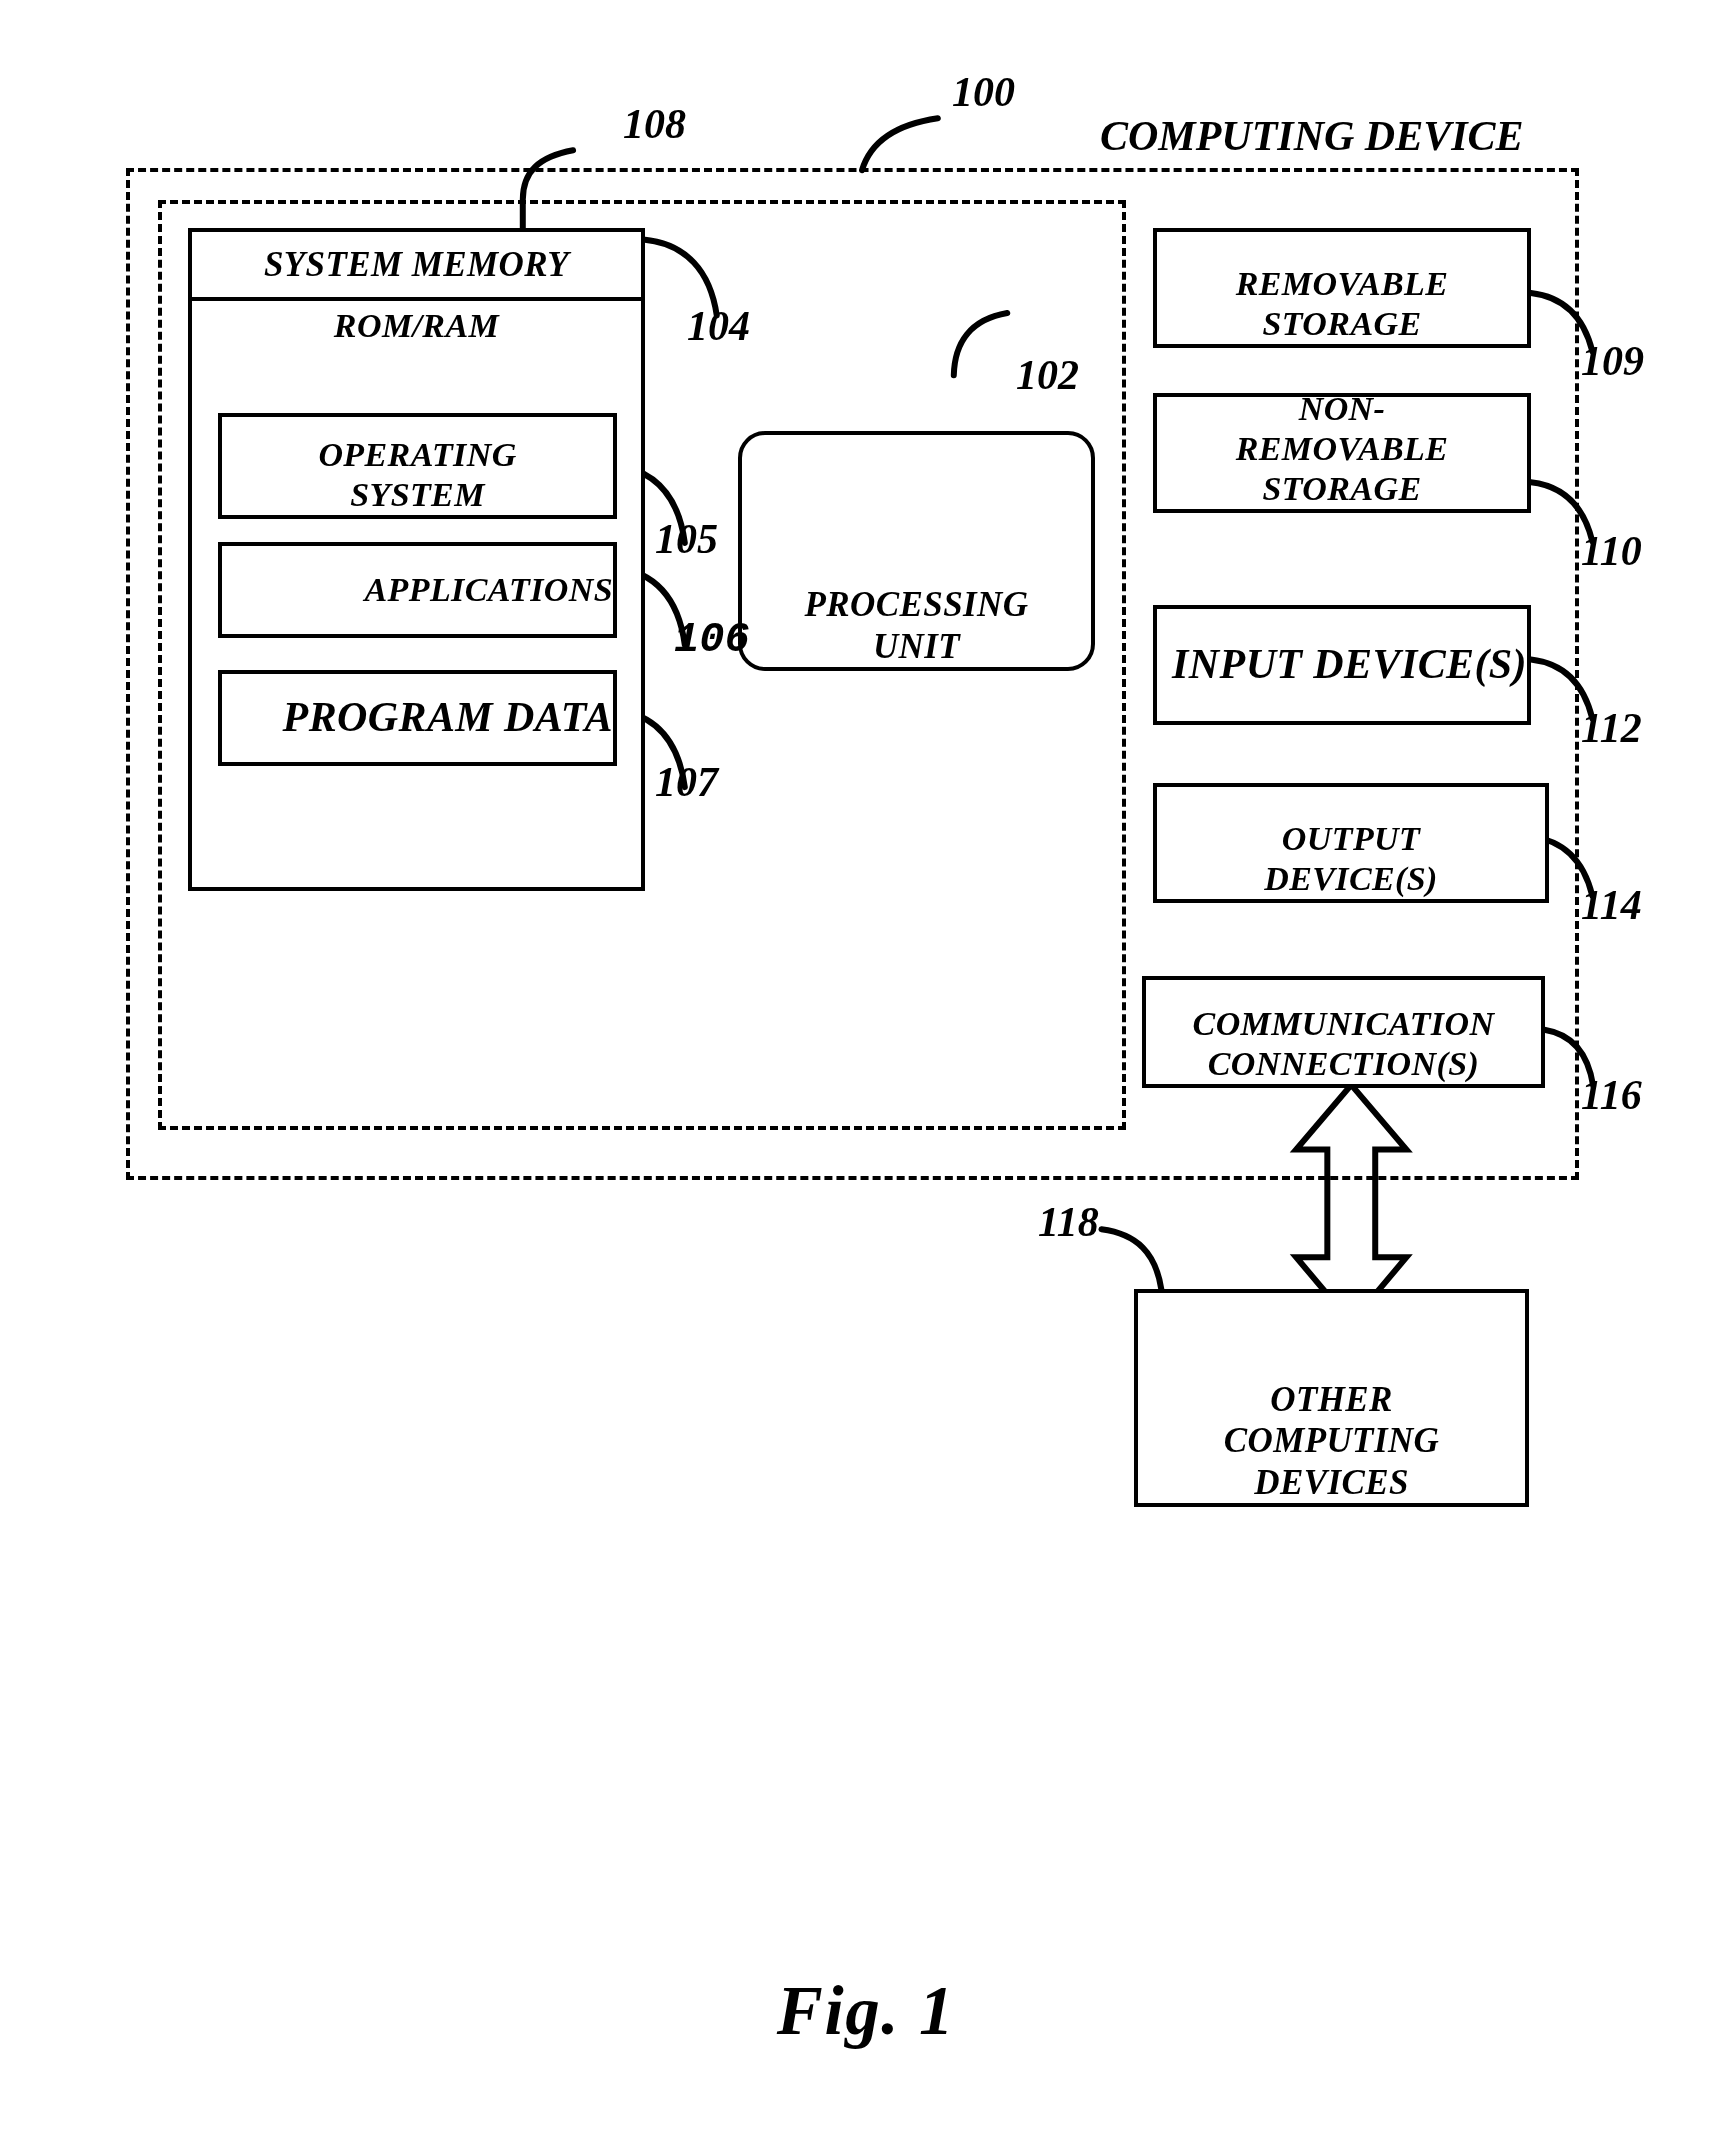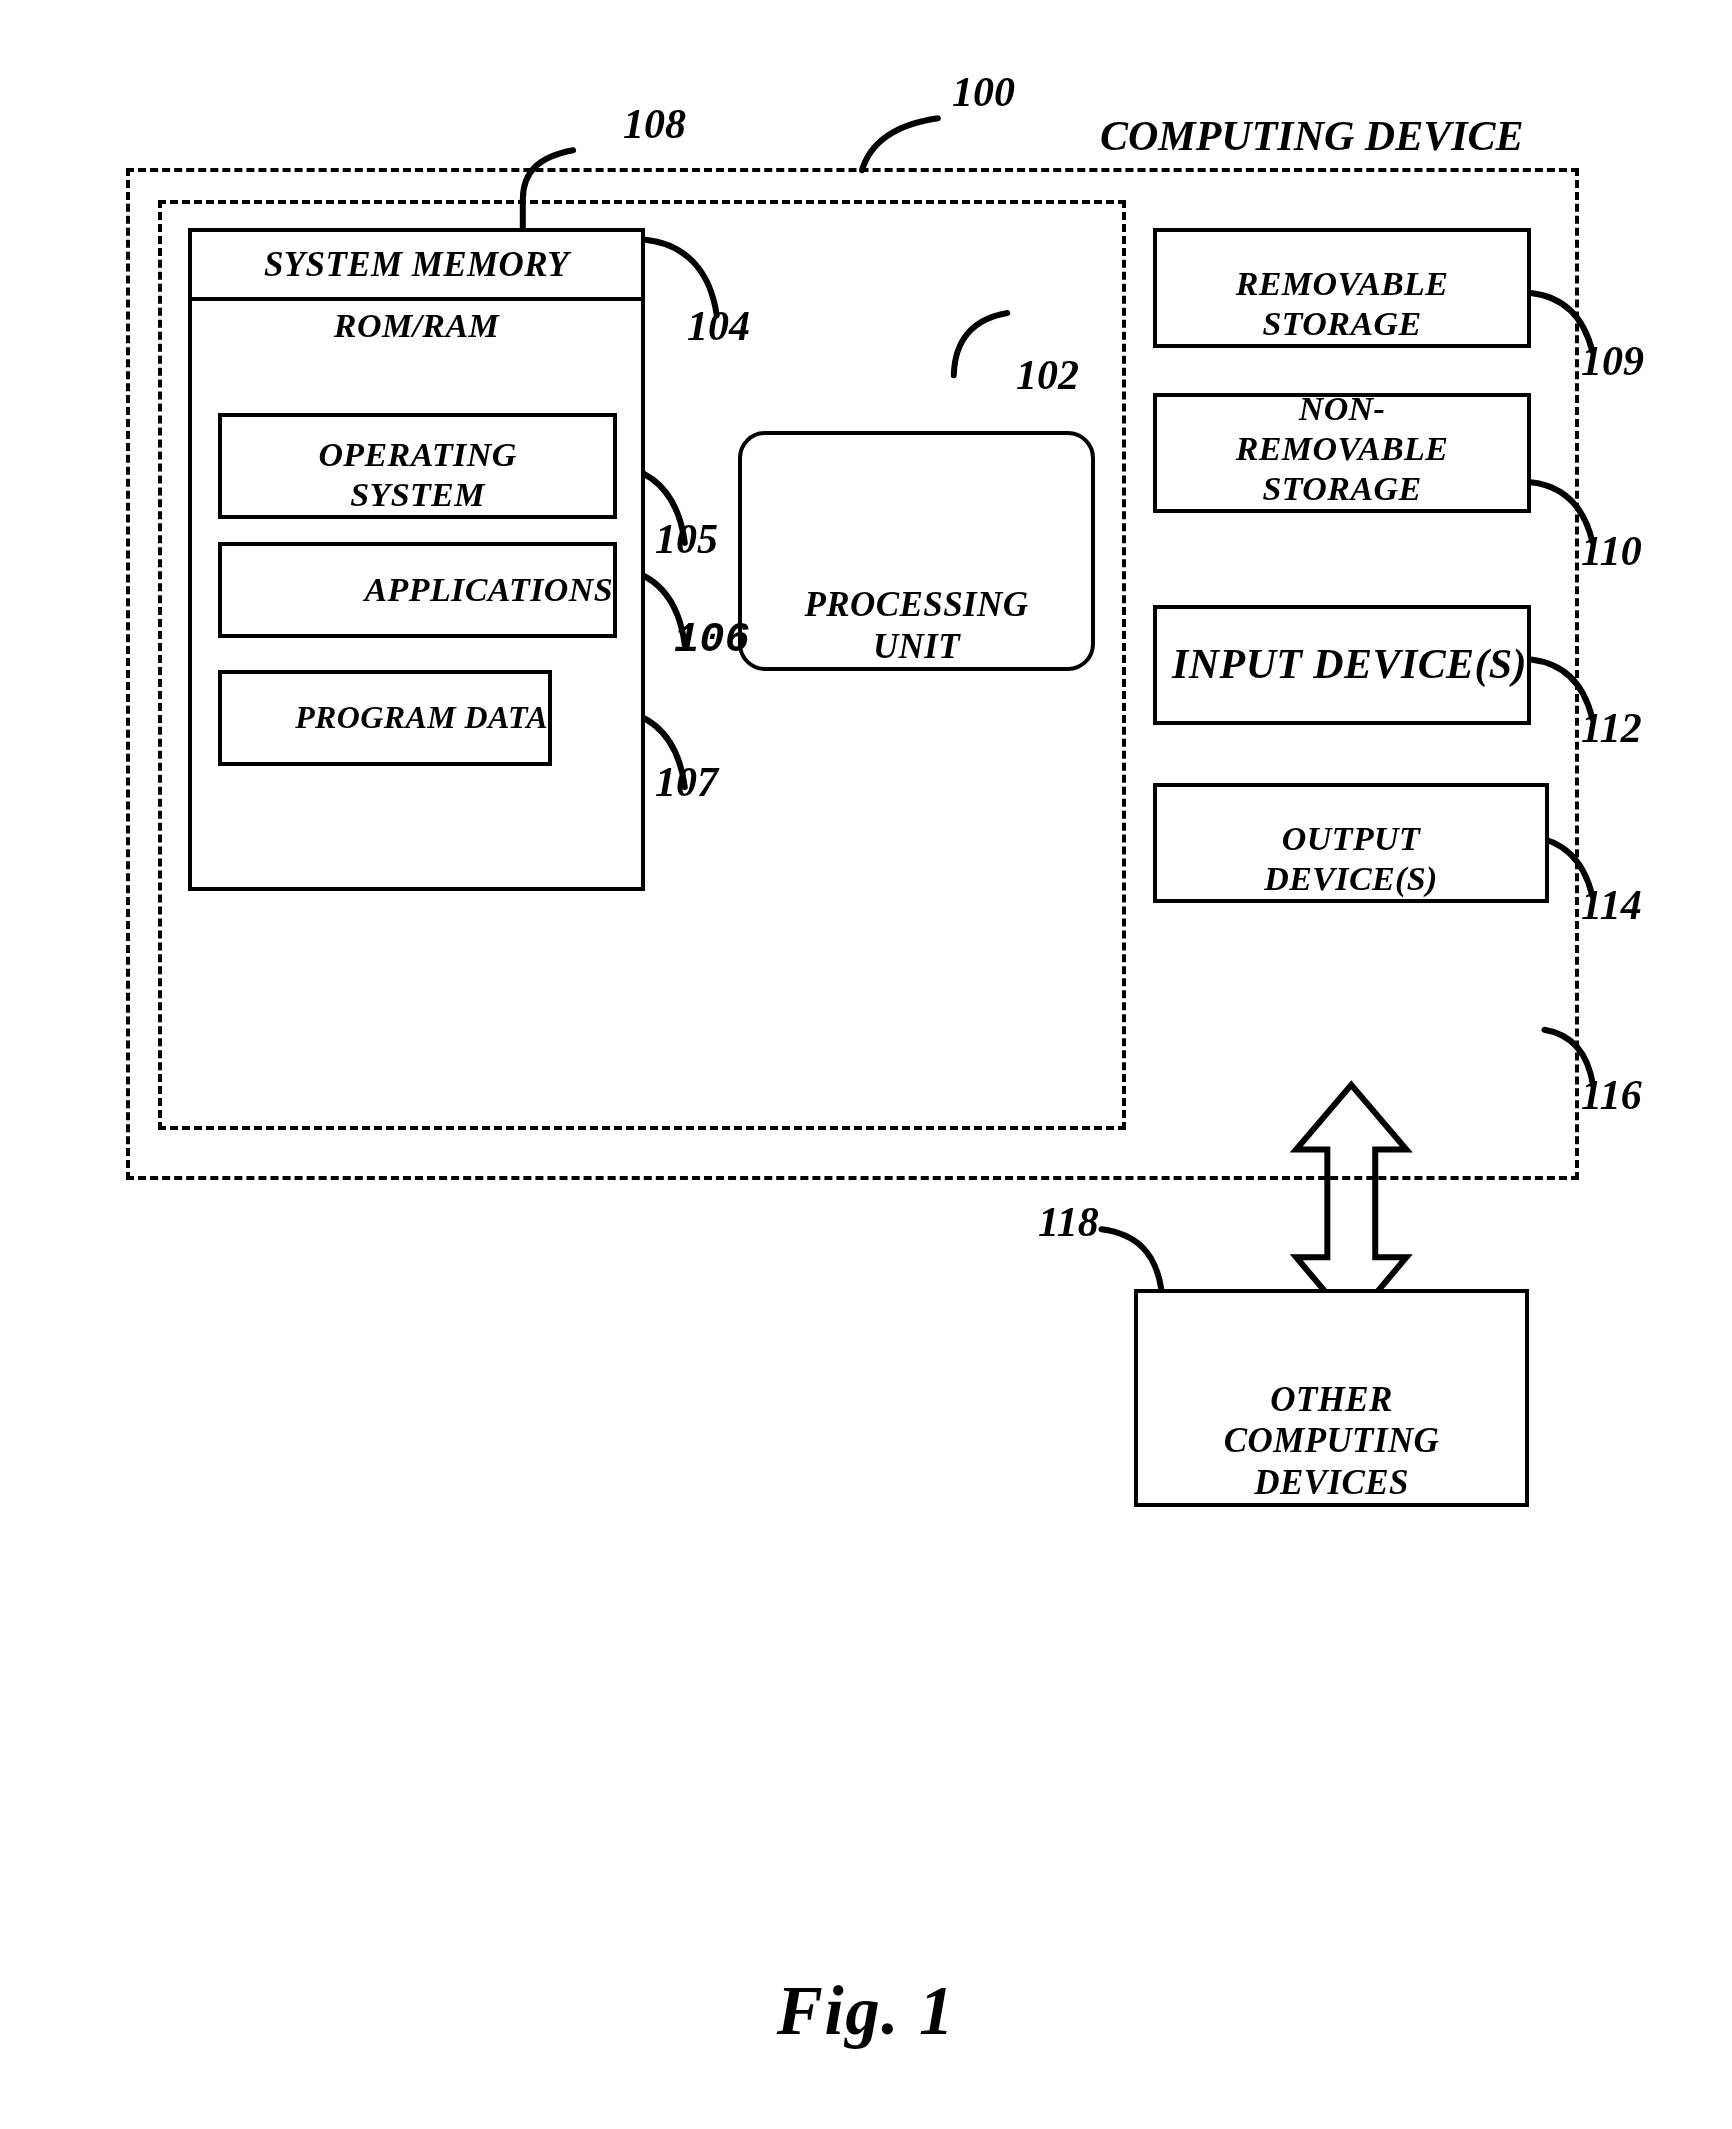--- a/index.html
+++ b/index.html
@@ -191,21 +191,21 @@
 
     <div class="node solid-box" style="left:26px; top:310px; width:399px; height:96px; font-size:34px;">
       <span>APPLICATIONS</span>
     </div>
 
     <div class="node solid-box" style="left:26px; top:181px; width:399px; height:106px; font-size:34px; flex-direction:column;">
       <span>OPERATING</span>
       <span>SYSTEM</span>
     </div>
 
-    <div class="node solid-box" style="left:26px; top:438px; width:334px; height:96px; font-size:32px;">
+    <div class="node solid-box" style="left:26px; top:438px; width:399px; height:96px; font-size:42px;">
       <span>PROGRAM DATA</span>
     </div>
   </div>
 
   <div class="node rounded-box" style="left:738px; top:431px; width:357px; height:240px; font-size:35px; flex-direction:column;">
     <span>PROCESSING</span>
     <span>UNIT</span>
   </div>
 
   <div class="node solid-box" style="left:1153px; top:228px; width:378px; height:120px; font-size:34px; flex-direction:column;">
@@ -221,20 +221,24 @@
 
   <div class="node solid-box" style="left:1153px; top:605px; width:378px; height:120px; font-size:42px;">
     <span>INPUT DEVICE(S)</span>
   </div>
 
   <div class="node solid-box" style="left:1153px; top:783px; width:396px; height:120px; font-size:34px; flex-direction:column;">
     <span>OUTPUT</span>
     <span>DEVICE(S)</span>
   </div>
 
+  <div class="node solid-box" style="left:1142px; top:976px; width:403px; height:112px; font-size:34px; flex-direction:column;">
+    <span>COMMUNICATION</span>
+    <span>CONNECTION(S)</span>
+  </div>
 
   <div class="node solid-box" style="left:1134px; top:1289px; width:395px; height:218px; font-size:35px; flex-direction:column;">
     <span>OTHER</span>
     <span>COMPUTING</span>
     <span>DEVICES</span>
   </div>
 
   <div class="ref-num" style="left:623px; top:100px; font-size:42px;">108</div>
 
   <div class="ref-num" style="left:952px; top:68px; font-size:42px;">100</div>

